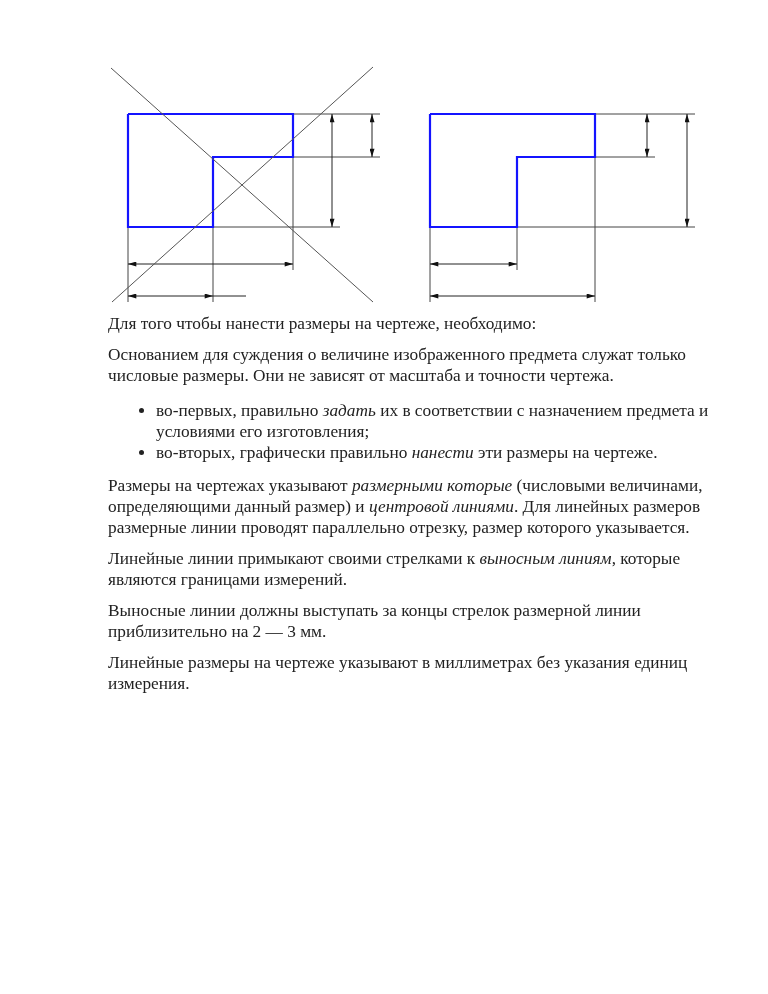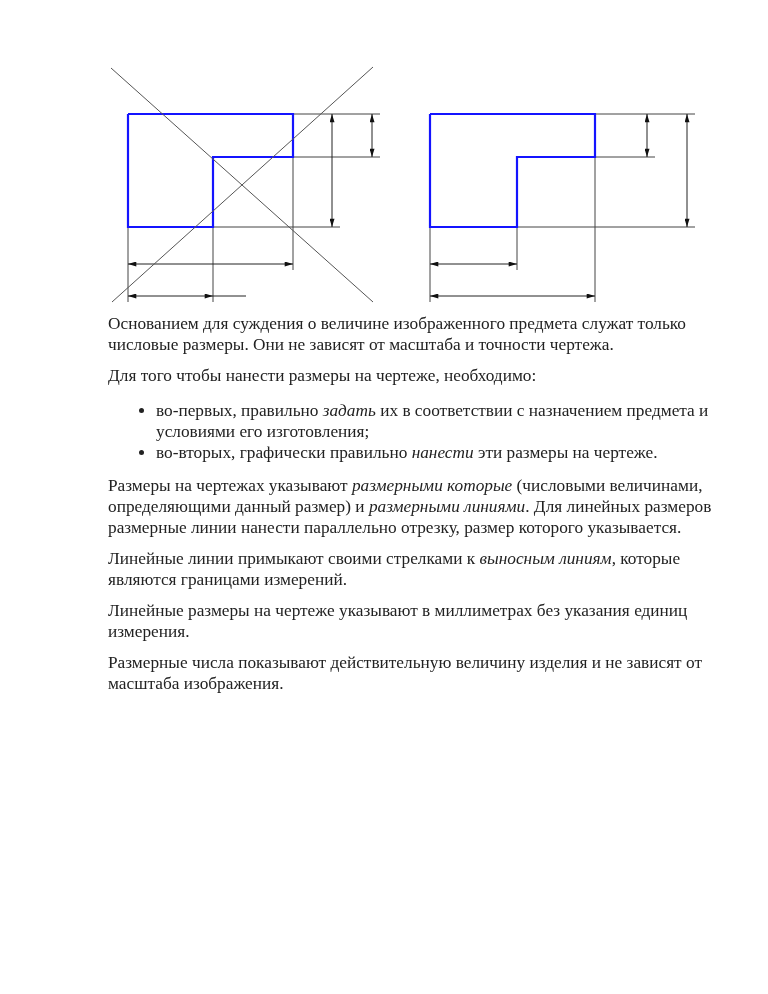--- a/index.html
+++ b/index.html
@@ -65,23 +65,23 @@
         <line x1="687" y1="114" x2="687" y2="227" marker-start="url(#arr)" marker-end="url(#arr)"></line>
         <line x1="430" y1="264" x2="517" y2="264" marker-start="url(#arr)" marker-end="url(#arr)"></line>
         <line x1="430" y1="296" x2="595" y2="296" marker-start="url(#arr)" marker-end="url(#arr)"></line>
       </g>
       <polyline points="430,114 595,114 595,157 517,157 517,227 430,227 430,114" fill="none" stroke="#1414ff" stroke-width="2.2"></polyline>
     </g>
   </svg>
 </div>
 
 <div class="content">
+  <p>Для того чтобы нанести размеры на чертеже, необходимо:</p>
   <p>Основанием для суждения о величине изображенного предмета служат только числовые размеры. Они не зависят от масштаба и точности чертежа.</p>
-  <p>Для того чтобы нанести размеры на чертеже, необходимо:</p>
   <ul>
     <li><span>во-первых, правильно </span><em>задать</em><span> их в соответствии с назначением предмета и условиями его изготовления;</span></li>
     <li><span>во-вторых, графически правильно </span><em>нанести</em><span> эти размеры на чертеже.</span></li>
   </ul>
-  <p><span>Размеры на чертежах указывают </span><em>размерными которые</em><span> (числовыми величинами, определяющими данный размер) и </span><em>размерными линиями</em><span>. Для линейных размеров размерные линии нанести параллельно отрезку, размер которого указывается.</span></p>
+  <p><span>Размеры на чертежах указывают </span><em>размерными которые</em><span> (числовыми величинами, определяющими данный размер) и </span><em>центровой линиями</em><span>. Для линейных размеров размерные линии проводят параллельно отрезку, размер которого указывается.</span></p>
   <p><span>Линейные линии примыкают своими стрелками к </span><em>выносным линиям</em><span>, которые являются границами измерений.</span></p>
+  <p>Выносные линии должны выступать за концы стрелок размерной линии приблизительно на 2 — 3 мм.</p>
   <p>Линейные размеры на чертеже указывают в миллиметрах без указания единиц измерения.</p>
-  <p>Размерные числа показывают действительную величину изделия и не зависят от масштаба изображения.</p>
 </div>
 
 </body></html>

